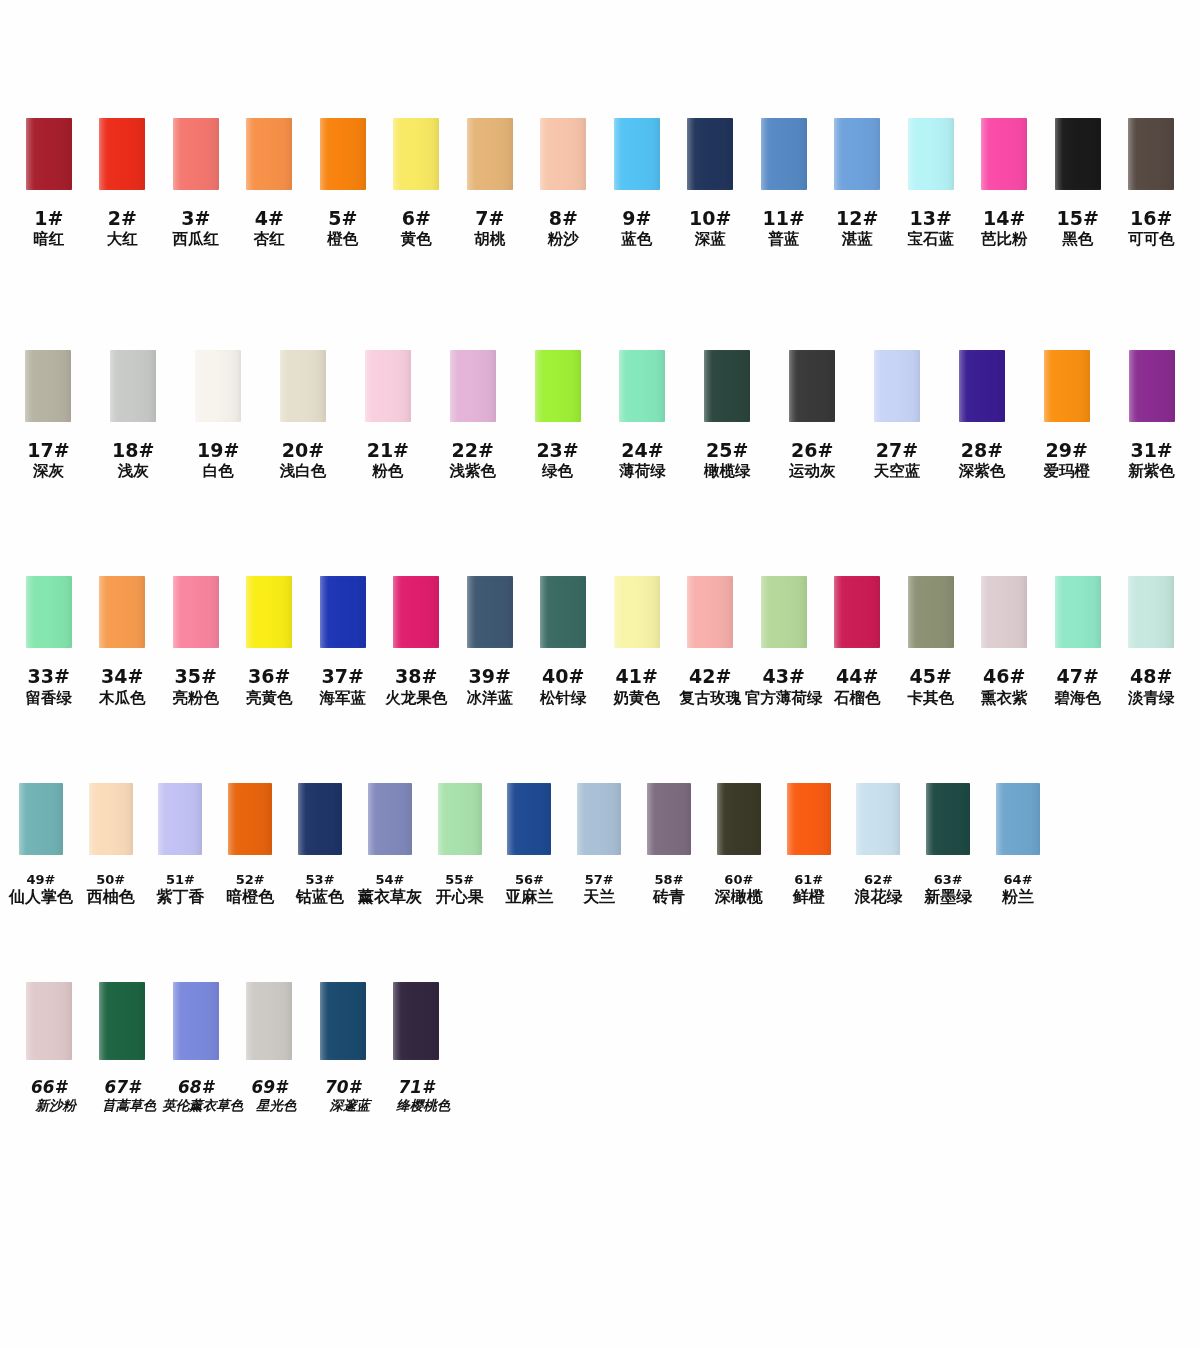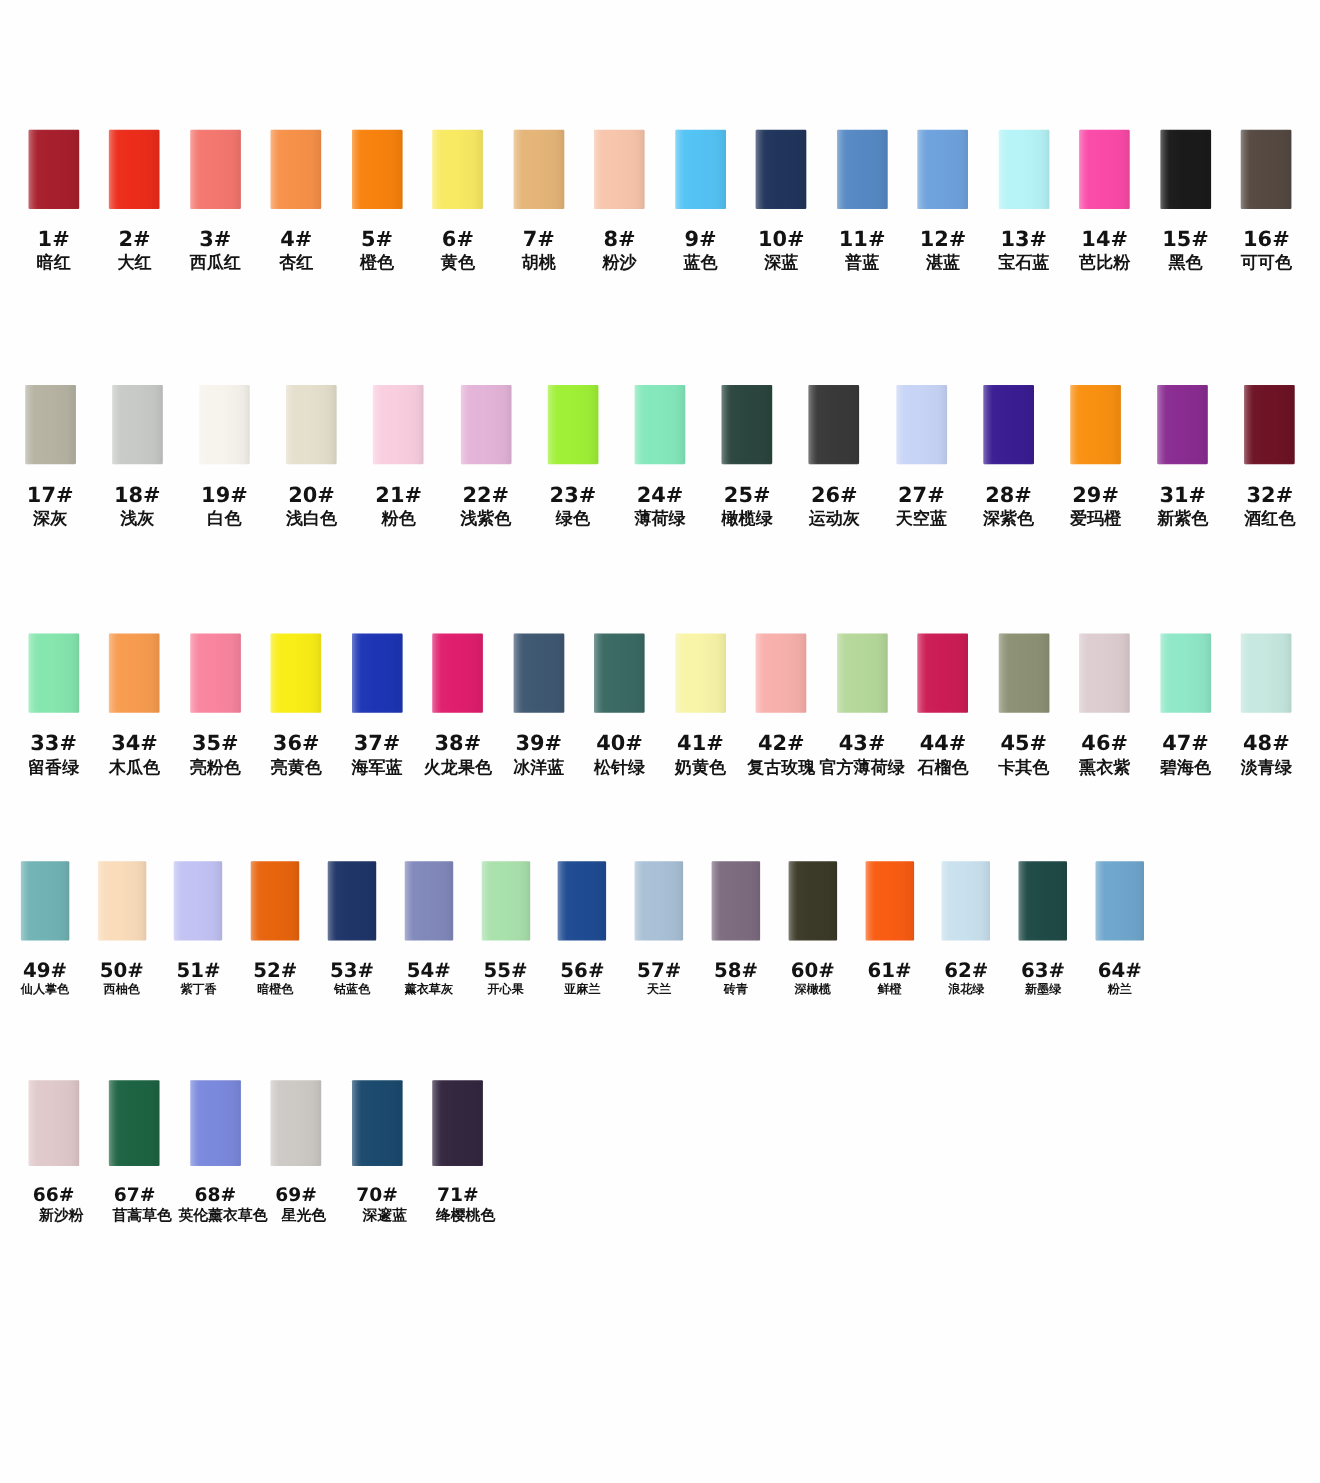--- a/index.html
+++ b/index.html
@@ -25,21 +25,21 @@
     display: flex;
     align-items: flex-start;
     justify-content: flex-start;
     width: 1200px;
     box-sizing: border-box;
   }
   .row-r1 { padding: 0 12px; margin-bottom: 0; }
   .row-r2 { padding: 0 12px; gap: 12px; }
   .row-r3 { padding: 0 12px; }
   .row-r4 { padding: 0 6px; }
-  .row-r5 { padding: 0 12px; }
+  .row-r5 { padding: 0 12px; font-style: italic; }
 
   .cell {
     display: flex;
     flex-direction: column;
     align-items: center;
     box-sizing: border-box;
   }
   .row-r1 .cell { width: 73.5px; }
   .row-r2 .cell { width: 73.5px; }
   .row-r3 .cell { width: 73.5px; }
@@ -85,22 +85,22 @@
     display: block;
   }
   .name {
     font-size: 15.5px;
     font-weight: 700;
     color: #141414;
     display: block;
     white-space: nowrap;
     margin-top: 1px;
   }
-  .row-r4 .code { font-size: 18px; }
-  .row-r4 .name { font-size: 11px; font-family: Liberation Serif, serif; }
+  .row-r4 .code { font-size: 13px; }
+  .row-r4 .name { font-size: 16px; }
   .row-r5 .code { font-size: 17px; }
   .row-r5 .name { font-size: 13.5px; margin-left: 14px; }
 
   .row-gap-1 { height: 101px; }
   .row-gap-2 { height: 96px; }
   .row-gap-3 { height: 76px; }
   .row-gap-4 { height: 75px; }
 </style>
 </head>
 <body>
@@ -315,27 +315,20 @@
           <span class="name">爱玛橙</span>
         </div>
       </div>
       <div class="cell">
         <div class="swatch" style="background: rgb(138, 44, 145);"></div>
         <div class="labels">
           <span class="code">31#</span>
           <span class="name">新紫色</span>
         </div>
       </div>
-      <div class="cell">
-        <div class="swatch" style="background: rgb(109, 19, 37);"></div>
-        <div class="labels">
-          <span class="code">32#</span>
-          <span class="name">酒红色</span>
-        </div>
-      </div>
     </div>
   <div class="row-gap-2"></div>
 
   <div class="swatch-row row-r3">
       <div class="cell">
         <div class="swatch" style="background: rgb(133, 230, 174);"></div>
         <div class="labels">
           <span class="code">33#</span>
           <span class="name">留香绿</span>
         </div>

